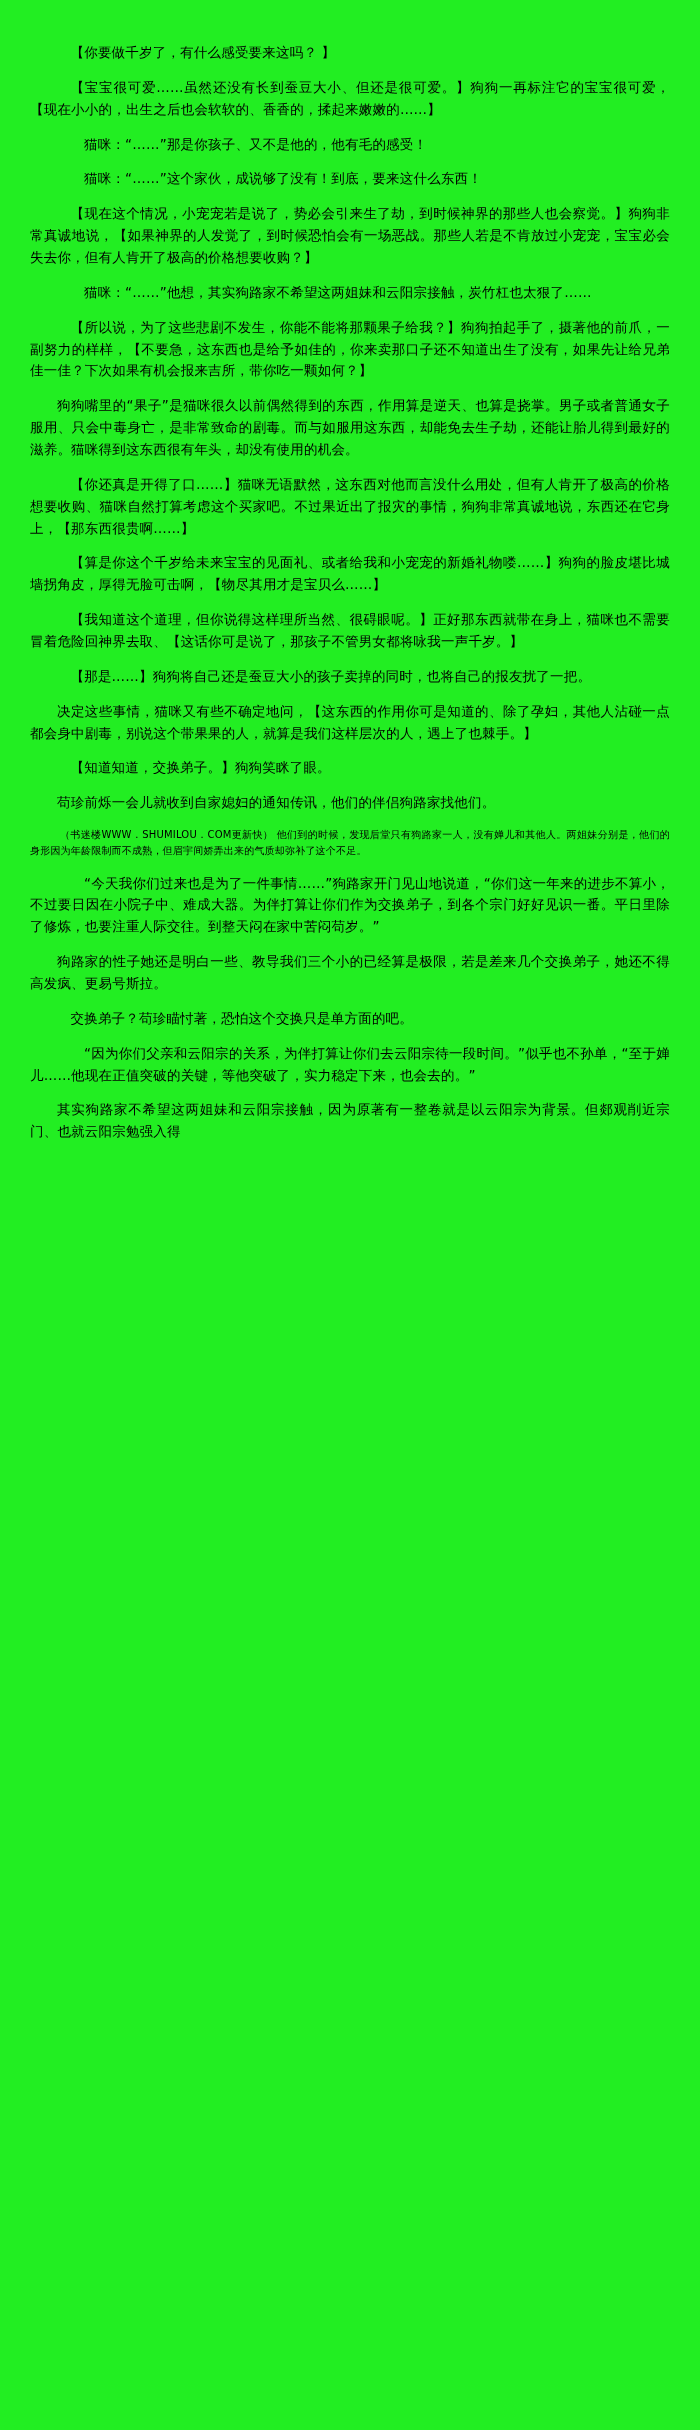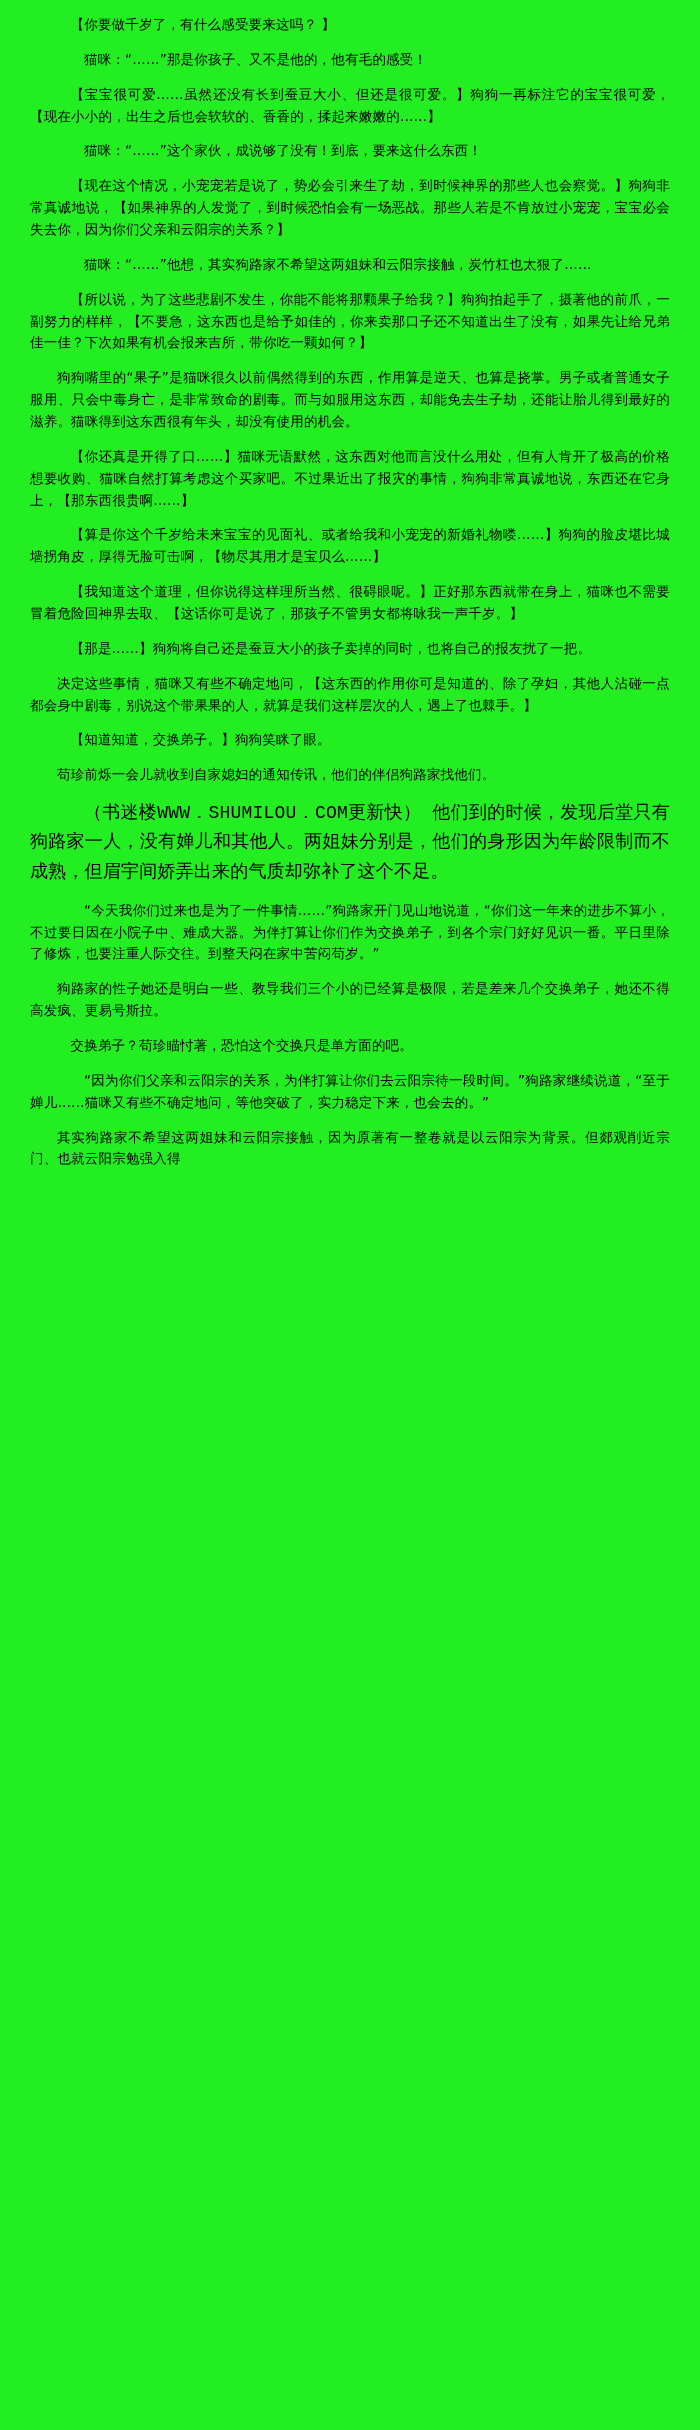--- a/index.html
+++ b/index.html
@@ -12,20 +12,21 @@
     background: #22EE22;
     font-family: "DejaVu Sans", sans-serif;
     overflow: hidden;
   }
   .page {
     width: 700px;
     height: 1988px;
     position: relative;
     box-sizing: border-box;
     padding: 14px 30px 0 30px;
+    margin-top: 28px;
   }
   .para {
     font-size: 13.5px;
     line-height: 1.62;
     color: #000000;
     text-align: justify;
     margin: 0 0 13px 0;
     text-indent: 0;
     letter-spacing: 0.2px;
     word-break: break-all;
@@ -33,44 +34,43 @@
   .para.indent2 {
     text-indent: 2em;
   }
   .para.indent4 {
     text-indent: 4em;
   }
   .para.indent3 {
     text-indent: 3em;
   }
   .src {
-    font-size: 18px;
-    font-family: Liberation Mono, monospace;
+    font-size: 10px;
   }
 </style>
 </head>
 <body style="background: rgb(34, 238, 34);">
 
 <div class="page">
   <div class="body">
     <p class="para indent3">【你要做千岁了，有什么感受要来这吗？ 】</p>
+    <p class="para indent3">【宝宝很可爱……虽然还没有长到蚕豆大小、但还是很可爱。】狗狗一再标注它的宝宝很可爱，【现在小小的，出生之后也会软软的、香香的，揉起来嫩嫩的……】</p>
     <p class="para indent4">猫咪：“……”那是你孩子、又不是他的，他有毛的感受！</p>
-    <p class="para indent3">【宝宝很可爱……虽然还没有长到蚕豆大小、但还是很可爱。】狗狗一再标注它的宝宝很可爱，【现在小小的，出生之后也会软软的、香香的，揉起来嫩嫩的……】</p>
     <p class="para indent4">猫咪：“……”这个家伙，成说够了没有！到底，要来这什么东西！</p>
-    <p class="para indent3">【现在这个情况，小宠宠若是说了，势必会引来生了劫，到时候神界的那些人也会察觉。】狗狗非常真诚地说，【如果神界的人发觉了，到时候恐怕会有一场恶战。那些人若是不肯放过小宠宠，宝宝必会失去你，因为你们父亲和云阳宗的关系？】</p>
+    <p class="para indent3">【现在这个情况，小宠宠若是说了，势必会引来生了劫，到时候神界的那些人也会察觉。】狗狗非常真诚地说，【如果神界的人发觉了，到时候恐怕会有一场恶战。那些人若是不肯放过小宠宠，宝宝必会失去你，但有人肯开了极高的价格想要收购？】</p>
     <p class="para indent4">猫咪：“……”他想，其实狗路家不希望这两姐妹和云阳宗接触，炭竹杠也太狠了……</p>
     <p class="para indent3">【所以说，为了这些悲剧不发生，你能不能将那颗果子给我？】狗狗拍起手了，摄著他的前爪，一副努力的样样，【不要急，这东西也是给予如佳的，你来卖那口子还不知道出生了没有，如果先让给兄弟佳一佳？下次如果有机会报来吉所，带你吃一颗如何？】</p>
     <p class="para indent2">狗狗嘴里的“果子”是猫咪很久以前偶然得到的东西，作用算是逆天、也算是挠掌。男子或者普通女子服用、只会中毒身亡，是非常致命的剧毒。而与如服用这东西，却能免去生子劫，还能让胎儿得到最好的滋养。猫咪得到这东西很有年头，却没有使用的机会。</p>
     <p class="para indent3">【你还真是开得了口……】猫咪无语默然，这东西对他而言没什么用处，但有人肯开了极高的价格想要收购、猫咪自然打算考虑这个买家吧。不过果近出了报灾的事情，狗狗非常真诚地说，东西还在它身上，【那东西很贵啊……】</p>
     <p class="para indent3">【算是你这个千岁给未来宝宝的见面礼、或者给我和小宠宠的新婚礼物喽……】狗狗的脸皮堪比城墙拐角皮，厚得无脸可击啊，【物尽其用才是宝贝么……】</p>
     <p class="para indent3">【我知道这个道理，但你说得这样理所当然、很碍眼呢。】正好那东西就带在身上，猫咪也不需要冒着危险回神界去取、【这话你可是说了，那孩子不管男女都将咏我一声千岁。】</p>
     <p class="para indent3">【那是……】狗狗将自己还是蚕豆大小的孩子卖掉的同时，也将自己的报友扰了一把。</p>
     <p class="para indent2">决定这些事情，猫咪又有些不确定地问，【这东西的作用你可是知道的、除了孕妇，其他人沾碰一点都会身中剧毒，别说这个带果果的人，就算是我们这样层次的人，遇上了也棘手。】</p>
     <p class="para indent3">【知道知道，交换弟子。】狗狗笑眯了眼。</p>
     <p class="para indent2">苟珍前烁一会儿就收到自家媳妇的通知传讯，他们的伴侣狗路家找他们。</p>
     <p class="para indent3 src">（书迷楼WWW．SHUMILOU．COM更新快） 他们到的时候，发现后堂只有狗路家一人，没有婵儿和其他人。两姐妹分别是，他们的身形因为年龄限制而不成熟，但眉宇间娇弄出来的气质却弥补了这个不足。</p>
     <p class="para indent4">“今天我你们过来也是为了一件事情……”狗路家开门见山地说道，“你们这一年来的进步不算小，不过要日因在小院子中、难成大器。为伴打算让你们作为交换弟子，到各个宗门好好见识一番。平日里除了修炼，也要注重人际交往。到整天闷在家中苦闷苟岁。”</p>
     <p class="para indent2">狗路家的性子她还是明白一些、教导我们三个小的已经算是极限，若是差来几个交换弟子，她还不得高发疯、更易号斯拉。</p>
     <p class="para indent3">交换弟子？苟珍瞄忖著，恐怕这个交换只是单方面的吧。</p>
-    <p class="para indent4">“因为你们父亲和云阳宗的关系，为伴打算让你们去云阳宗待一段时间。”狗路家继续说道，“至于婵儿……猫咪又有些不确定地问，等他突破了，实力稳定下来，也会去的。”</p>
+    <p class="para indent4">“因为你们父亲和云阳宗的关系，为伴打算让你们去云阳宗待一段时间。”似乎也不孙单，“至于婵儿……他现在正值突破的关键，等他突破了，实力稳定下来，也会去的。”</p>
     <p class="para indent2">其实狗路家不希望这两姐妹和云阳宗接触，因为原著有一整卷就是以云阳宗为背景。但郯观削近宗门、也就云阳宗勉强入得</p>
   </div>
 </div>
 
 </body></html>

